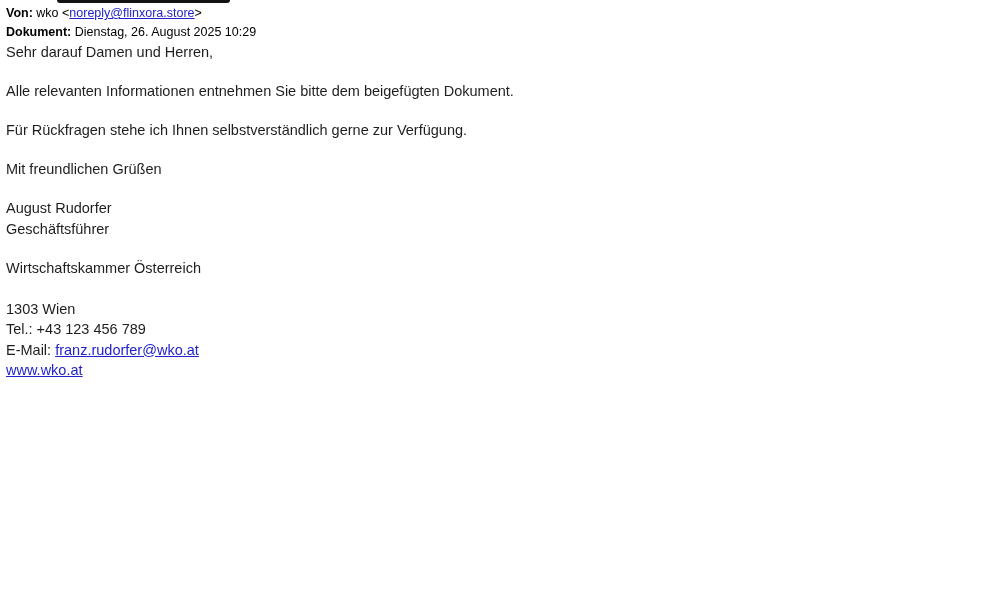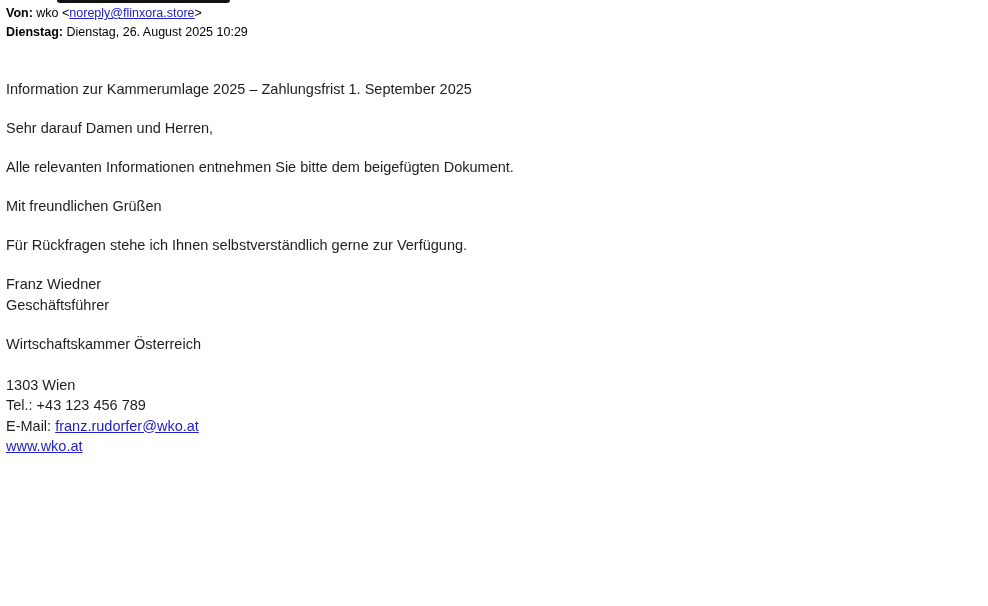--- a/index.html
+++ b/index.html
@@ -56,34 +56,33 @@
 </style>
 </head>
 <body>
 
 <div class="page">
 
   <div class="redaction-top"></div>
 
   <div class="header">
     <div><span class="hlabel">Von:</span><span> wko &lt;</span><a class="link">noreply@flinxora.store</a><span>&gt;</span></div>
-    <div><span class="hlabel">Dienstag:</span><span> Dienstag, 26. August 2025 10:29</span></div>
+    <div><span class="hlabel">Dokument:</span><span> Dienstag, 26. August 2025 10:29</span></div>
   </div>
 
   <div class="bodytext">
-    <p class="first">Information zur Kammerumlage 2025 – Zahlungsfrist 1. September 2025</p>
 
     <p>Sehr darauf Damen und Herren,</p>
 
 
 
     <p>Alle relevanten Informationen entnehmen Sie bitte dem beigefügten Dokument.</p>
 
+    <p>Für Rückfragen stehe ich Ihnen selbstverständlich gerne zur Verfügung.</p>
+
     <p>Mit freundlichen Grüßen</p>
 
-    <p>Für Rückfragen stehe ich Ihnen selbstverständlich gerne zur Verfügung.</p>
-
-    <p><span>Franz Wiedner</span><br><span>Geschäftsführer</span></p>
+    <p><span>August Rudorfer</span><br><span>Geschäftsführer</span></p>
 
     <p><span>Wirtschaftskammer Österreich</span><br><br><span>1303 Wien</span><br><span>Tel.: +43 123 456 789</span><br><span>E-Mail: </span><a class="link">franz.rudorfer@wko.at</a><br><a class="link">www.wko.at</a></p>
   </div>
 
 </div>
 
 </body></html>

